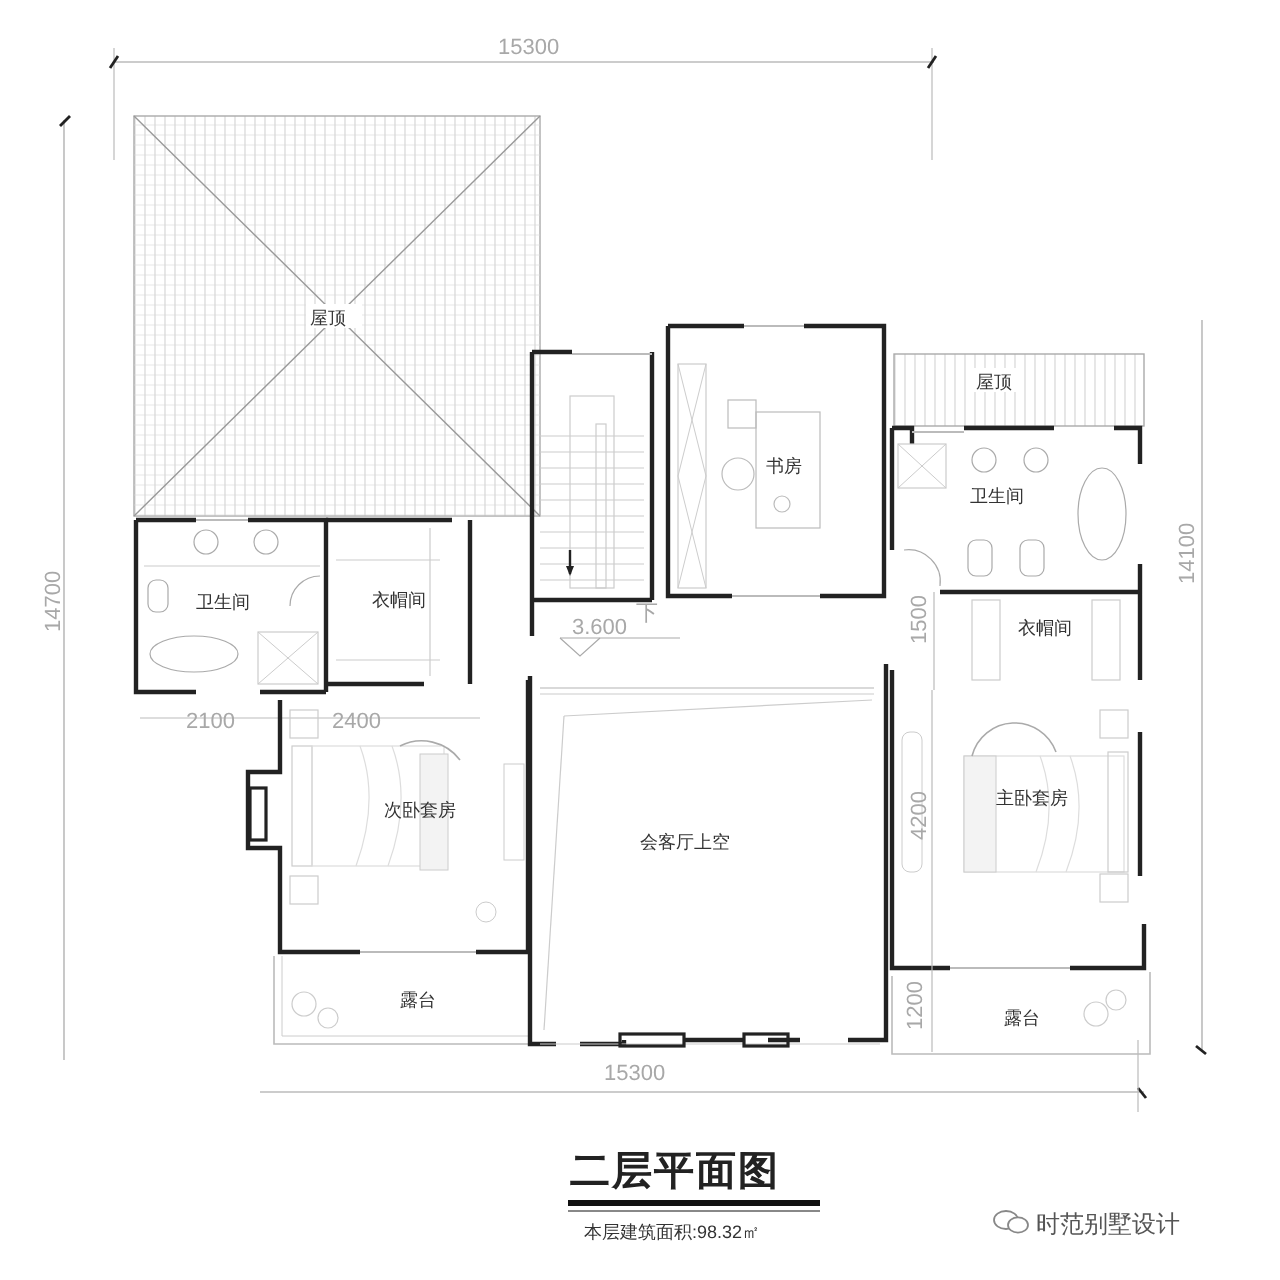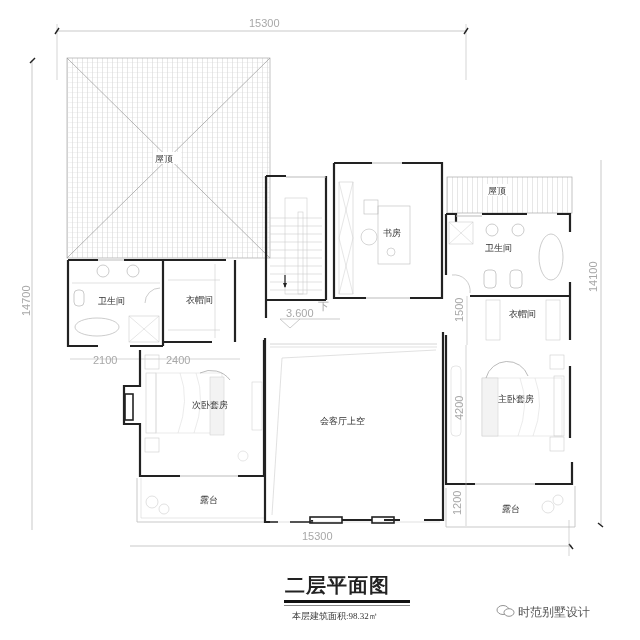--- a/index.html
+++ b/index.html
@@ -4,21 +4,21 @@
 <style>
   html, body { margin:0; padding:0; background:#ffffff; }
   body { width:640px; height:640px; position:relative; overflow:hidden; font-family:"DejaVu Sans", sans-serif; }
   #plan { position:absolute; left:0; top:0; width:640px; height:640px; }
   .dim { font-family:"Liberation Sans", sans-serif; fill:#a8a8a8; font-size:11px; }
   .room { font-family:"DejaVu Serif", serif; fill:#333; font-size:9px; }
   .wall { fill:none; stroke:#222; stroke-width:2.2; }
   .title { position:absolute; left:285px; top:572px; font-family:"DejaVu Serif", serif; font-size:20px; color:#222; letter-spacing:1px;font-weight:bold; }
   .title-line1 { position:absolute; left:284px; top:600px; width:126px; height:3px; background:#111; }
   .title-line2 { position:absolute; left:284px; top:605px; width:126px; height:1px; background:#888; }
-  .area { position:absolute; left:292px; top:610px; font-family:Liberation Serif, serif; font-size:9px; color:#333; }
+  .area { position:absolute; left:292px; top:610px; font-family:Liberation Sans, sans-serif; font-size:9px; color:#333; }
   .brand { position:absolute; left:500px; top:604px; font-family:Liberation Mono, monospace; font-size:12px; color:#555; }
   .brand-icon { position:absolute; left:496px; top:604px; width:20px; height:14px; }
 </style>
 </head>
 <body>
 
 <svg id="plan" viewBox="0 0 640 640" xmlns="http://www.w3.org/2000/svg">
   <defs>
     <pattern id="vhatch" width="5" height="5" patternUnits="userSpaceOnUse">
       <line x1="2.5" y1="0" x2="2.5" y2="5" stroke="#d6d6d6" stroke-width="0.6"></line>

